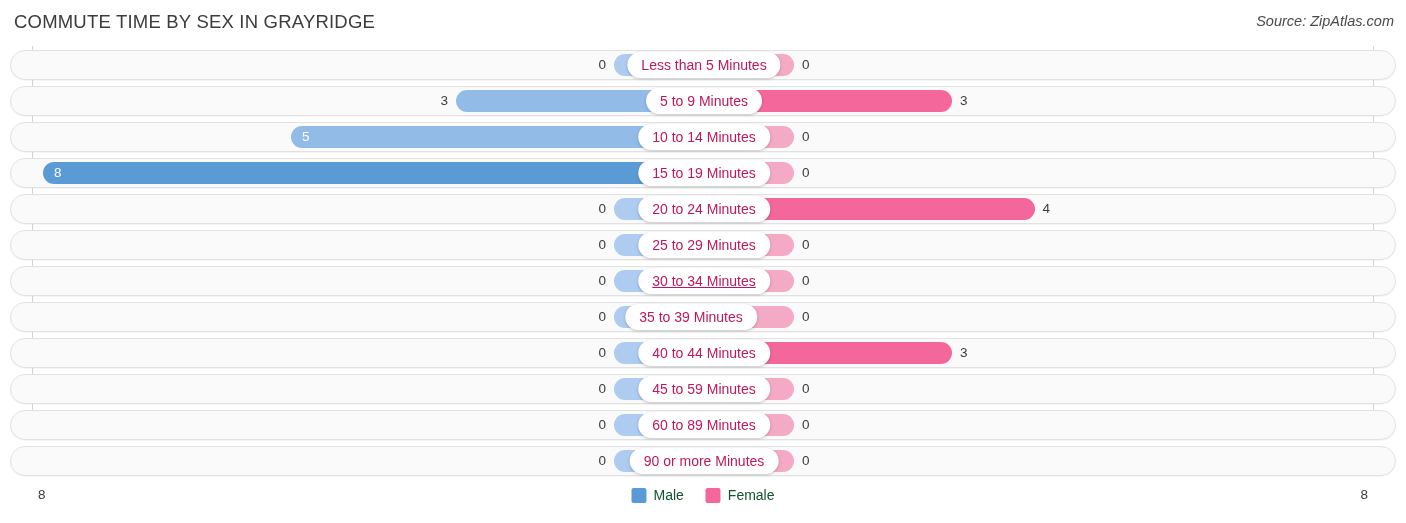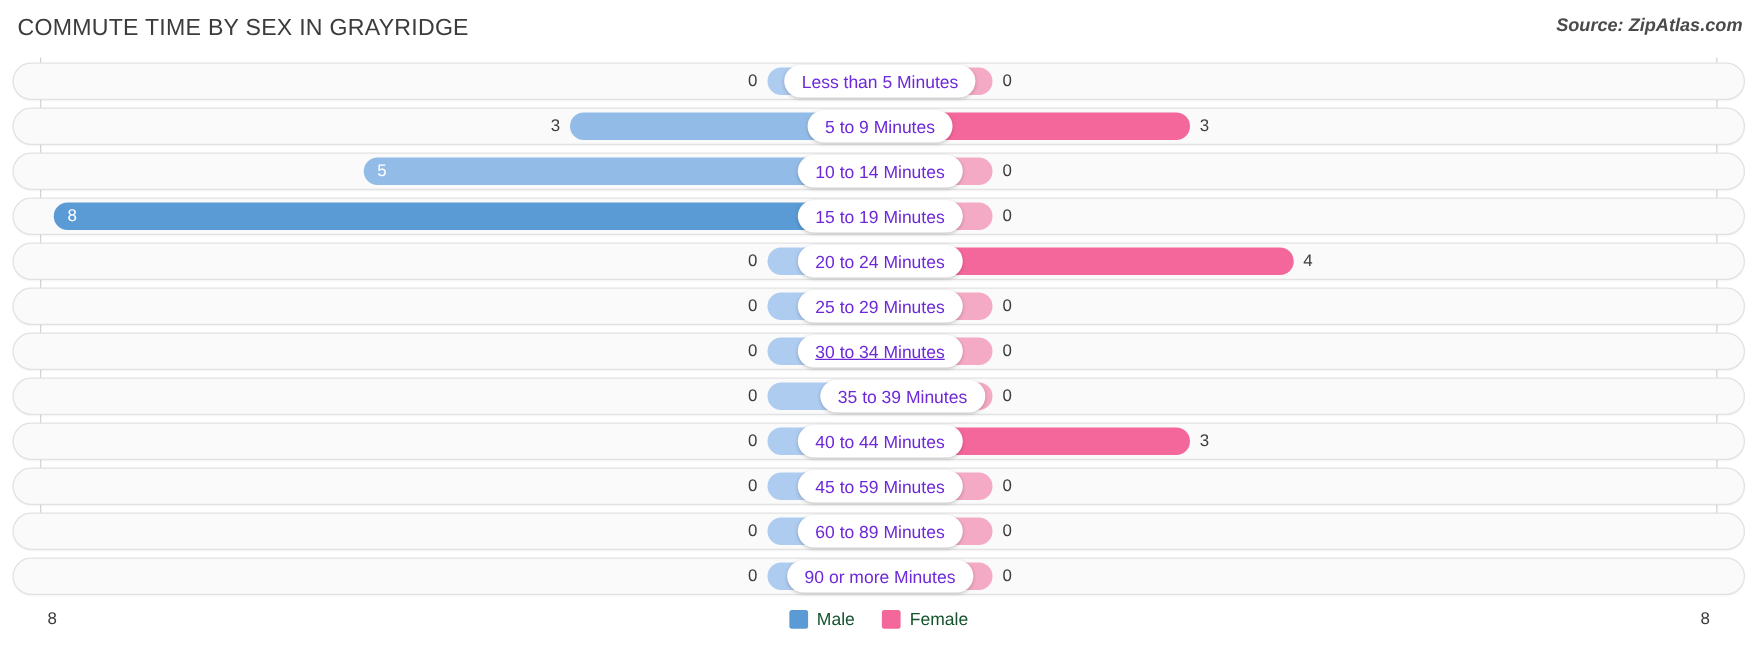--- a/index.html
+++ b/index.html
@@ -14,21 +14,21 @@
 
   
   .header { position: relative; height: 46px; }
   .chart-title {
     position: absolute; left: 14px; top: 11px;
     font-size: 18.5px; font-weight: 400; color: #3c3c3c;
     letter-spacing: .2px; white-space: nowrap;
   }
   .source-note {
     position: absolute; right: 12px; top: 13px;
-    font-size: 14.5px; font-style: italic; font-weight: 700;
+    font-size: 14.5px; font-style: italic; font-weight: 400;
     color: #4a4a4a; white-space: nowrap;
   }
 
   
   .plot { position: absolute; left: 0; top: 46px; width: 1406px; height: 438px; }
 
   .axis-line {
     position: absolute; top: 0; bottom: 52px; left: 32px;
     width: 1px; background: #d4d4d4;
   }
@@ -63,21 +63,21 @@
     font-size: 13.5px; color: #3c3c3c; white-space: nowrap;
   }
   .val.inside { color: #ffffff; }
 
   
   .pill {
     position: absolute; top: 1px; height: 26px; line-height: 26px;
     background: #ffffff;
     border-radius: 13px;
     box-shadow: 0 1px 3px rgba(0,0,0,.22);
-    font-size: 14px; color: #6d28d9;
+    font-size: 14px; color: #be185d;
     text-align: center; white-space: nowrap;
     padding: 0 14px;
     transform: translateX(-50%);
     z-index: 5;
   }
 
   
   .footer { position: absolute; left: 0; bottom: 0; width: 1406px; height: 40px; }
   .axis-val {
     position: absolute; top: 4px;
@@ -171,21 +171,21 @@
             <div class="val" style="left: 791px;">0</div>
             <div class="pill" style="left: 693px; text-decoration: underline;">30 to 34 Minutes</div>
           </div>
         </div>
         <div class="row">
           <div class="track">
             <div class="bar male stub" style="width: 90px; left: 603px; background: rgb(174, 203, 240);"></div>
             <div class="bar female stub" style="width: 90px; left: 693px; background: rgb(244, 169, 196);"></div>
             <div class="val" style="left: 581px; width: 14px; text-align: right;">0</div>
             <div class="val" style="left: 791px;">0</div>
-            <div class="pill" style="left: 711px;">35 to 39 Minutes</div>
+            <div class="pill" style="left: 680px;">35 to 39 Minutes</div>
           </div>
         </div>
         <div class="row">
           <div class="track">
             <div class="bar male stub" style="width: 90px; left: 603px; background: rgb(174, 203, 240);"></div>
             <div class="bar female" style="width: 247.875px; left: 693px; background: rgb(244, 103, 154);"></div>
             <div class="val" style="left: 581px; width: 14px; text-align: right;">0</div>
             <div class="val" style="left: 948.875px;">3</div>
             <div class="pill" style="left: 693px;">40 to 44 Minutes</div>
           </div>

